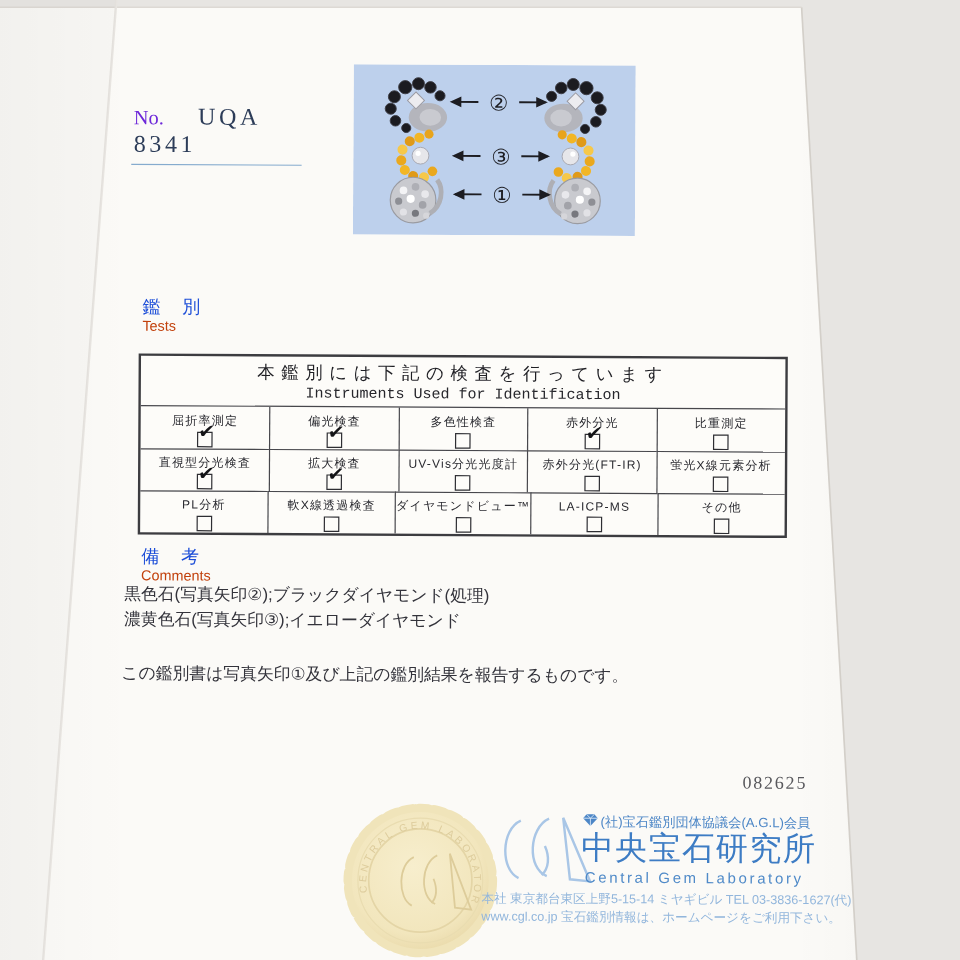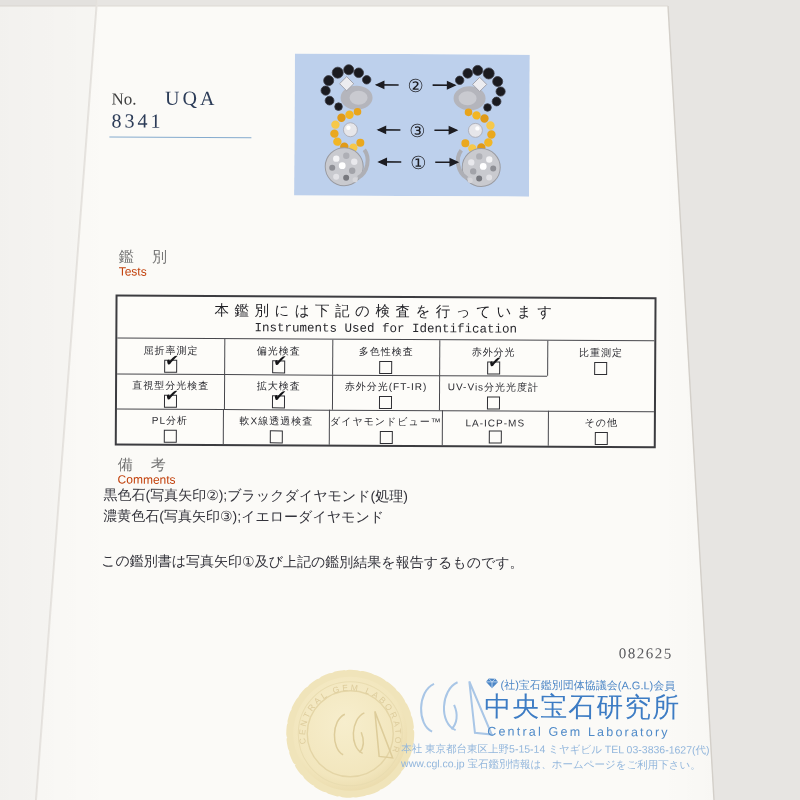--- a/index.html
+++ b/index.html
@@ -9,29 +9,29 @@
   #paper{position:absolute;inset:0;background:#fbfaf7;
     clip-path:polygon(0 6px,668px 6px,714px 800px,0 800px);}
   #paper .edge-shade{position:absolute;inset:0;background:
     linear-gradient(to right, rgba(0,0,0,0.02) 0, rgba(0,0,0,0) 110px),
     linear-gradient(to left, rgba(0,0,0,0.03) 0, rgba(0,0,0,0) 140px);}
   #content{position:absolute;inset:0;transform:rotate(0.3deg);transform-origin:400px 400px;}
   .abs{position:absolute;}
 
   
   #no-block{left:108px;top:88px;padding:0 4px 4px 2px;border-bottom:1.5px solid #85abce;width:136px;}
-  #no-label{font-family:"Liberation Serif","DejaVu Serif",serif;color:#404040;font-size:17px;}
+  #no-label{font-family:"Liberation Serif","DejaVu Serif",serif;color:#6d28d9;font-size:17px;}
   #no-value{font-family:"Liberation Serif","DejaVu Serif",serif;color:#2c3c58;font-size:20px;
     letter-spacing:3px;margin-left:24px;}
 
   
   #photo{left:293px;top:54px;width:235px;height:142px;}
 
   
-  .sec-label .jp{color:#737373;font-size:15px;letter-spacing:7px;line-height:15px;}
+  .sec-label .jp{color:#1d4ed8;font-size:15px;letter-spacing:7px;line-height:15px;}
   .sec-label .en{color:#c2410c;font-size:12px;margin-top:1px;}
   #tests-label{left:118px;top:250px;}
   #comments-label{left:118px;top:458px;}
 
   
   #tests-table{left:115px;top:296px;width:537px;border:2px solid #3c3c40;background:#fdfcf9;}
   #tbl-head{border-bottom:1px solid #47474c;text-align:center;padding:4px 0 3px 0;}
   #tbl-title-jp{color:#1f1f24;font-size:14.5px;letter-spacing:5.5px;}
   #tbl-title-en{color:#27272c;font-size:12.5px;font-family:"Liberation Mono","DejaVu Sans Mono",monospace;margin-top:1px;}
   .trow{display:grid;grid-template-columns:repeat(5,1fr);}
@@ -230,25 +230,29 @@
                 <span class="check">✔</span>
               </div>
             </div>
             <div class="tcell">
               <div class="tlabel">拡大検査</div>
               <div class="cbox">
                 <span class="check">✔</span>
               </div>
             </div>
             <div class="tcell">
+              <div class="tlabel">UV-Vis分光光度計</div>
+              <div class="cbox"></div>
+            </div>
+            <div class="tcell">
               <div class="tlabel">赤外分光(FT-IR)</div>
               <div class="cbox"></div>
             </div>
             <div class="tcell">
-              <div class="tlabel">UV-Vis分光光度計</div>
+              <div class="tlabel">蛍光X線元素分析</div>
               <div class="cbox"></div>
             </div>
           </div>
           <div class="trow">
             <div class="tcell">
               <div class="tlabel">PL分析</div>
               <div class="cbox"></div>
             </div>
             <div class="tcell">
               <div class="tlabel">軟X線透過検査</div>

